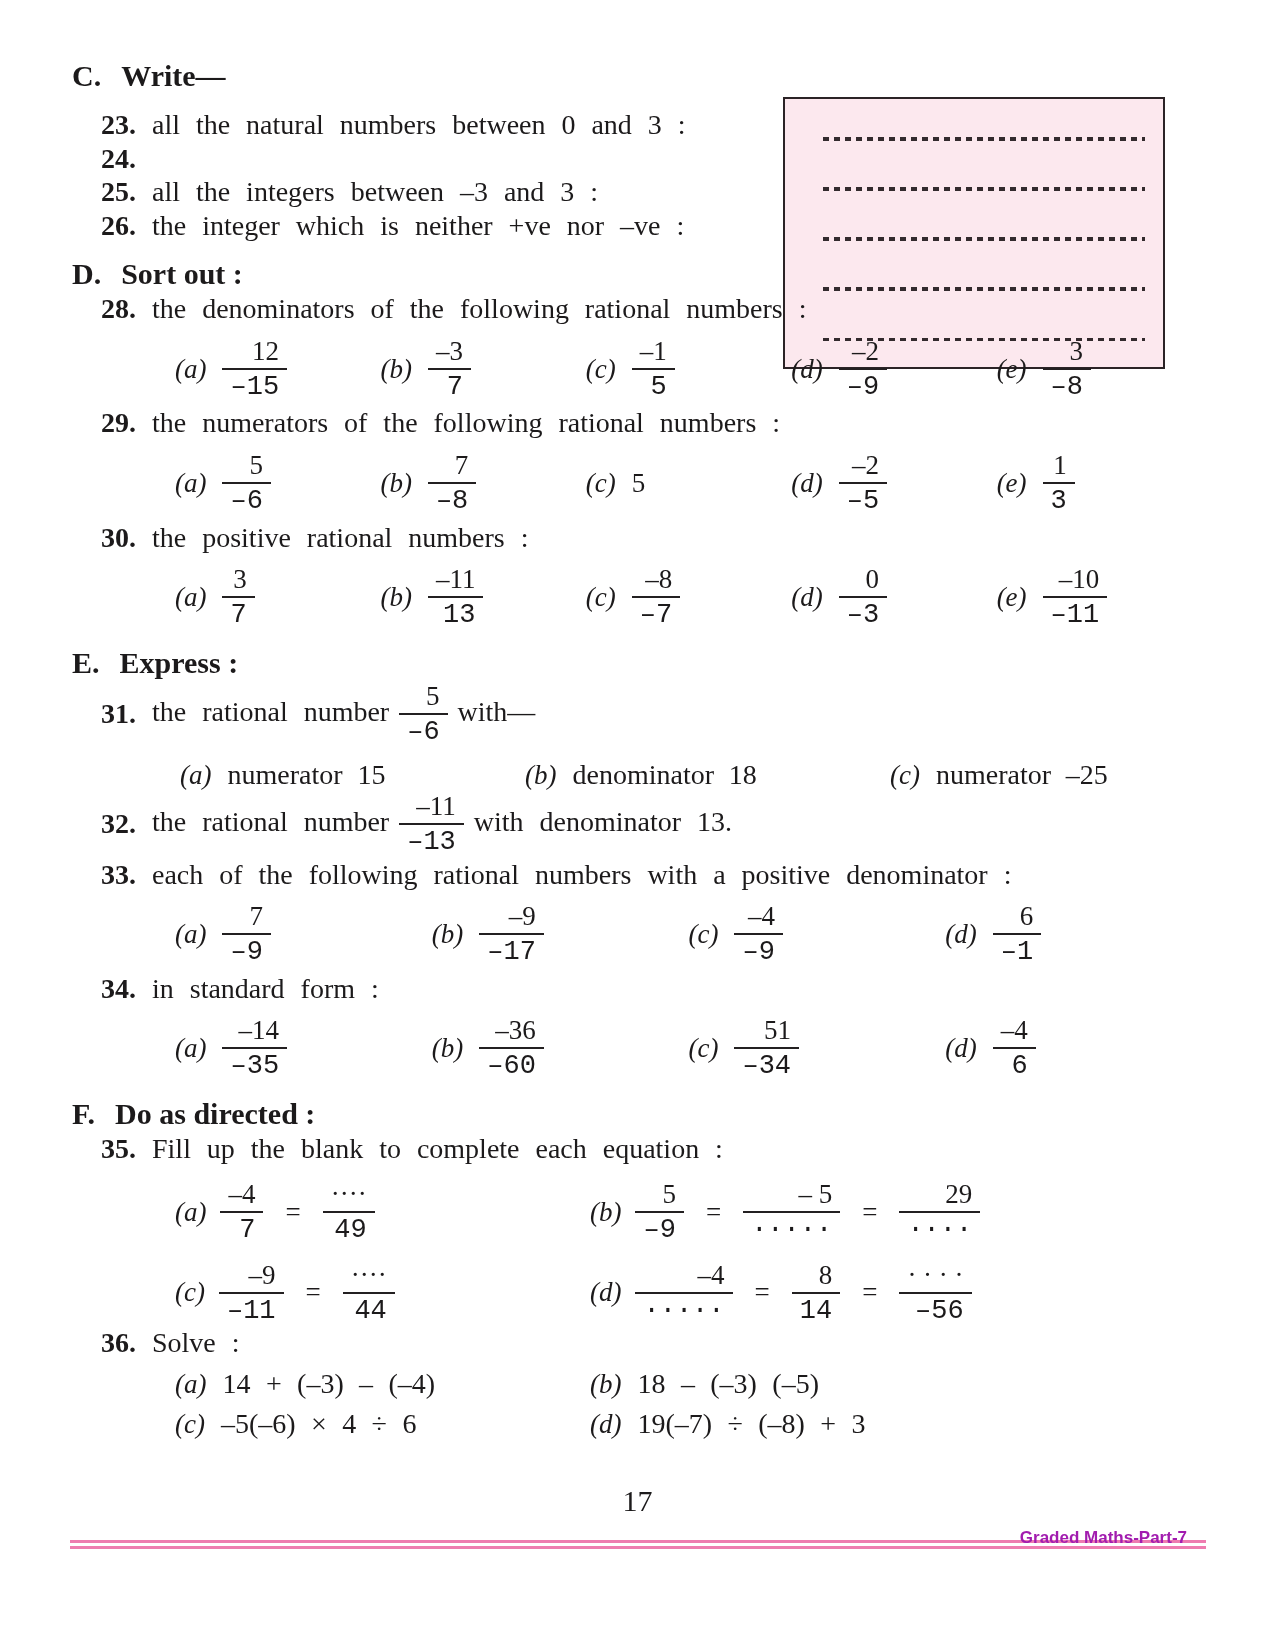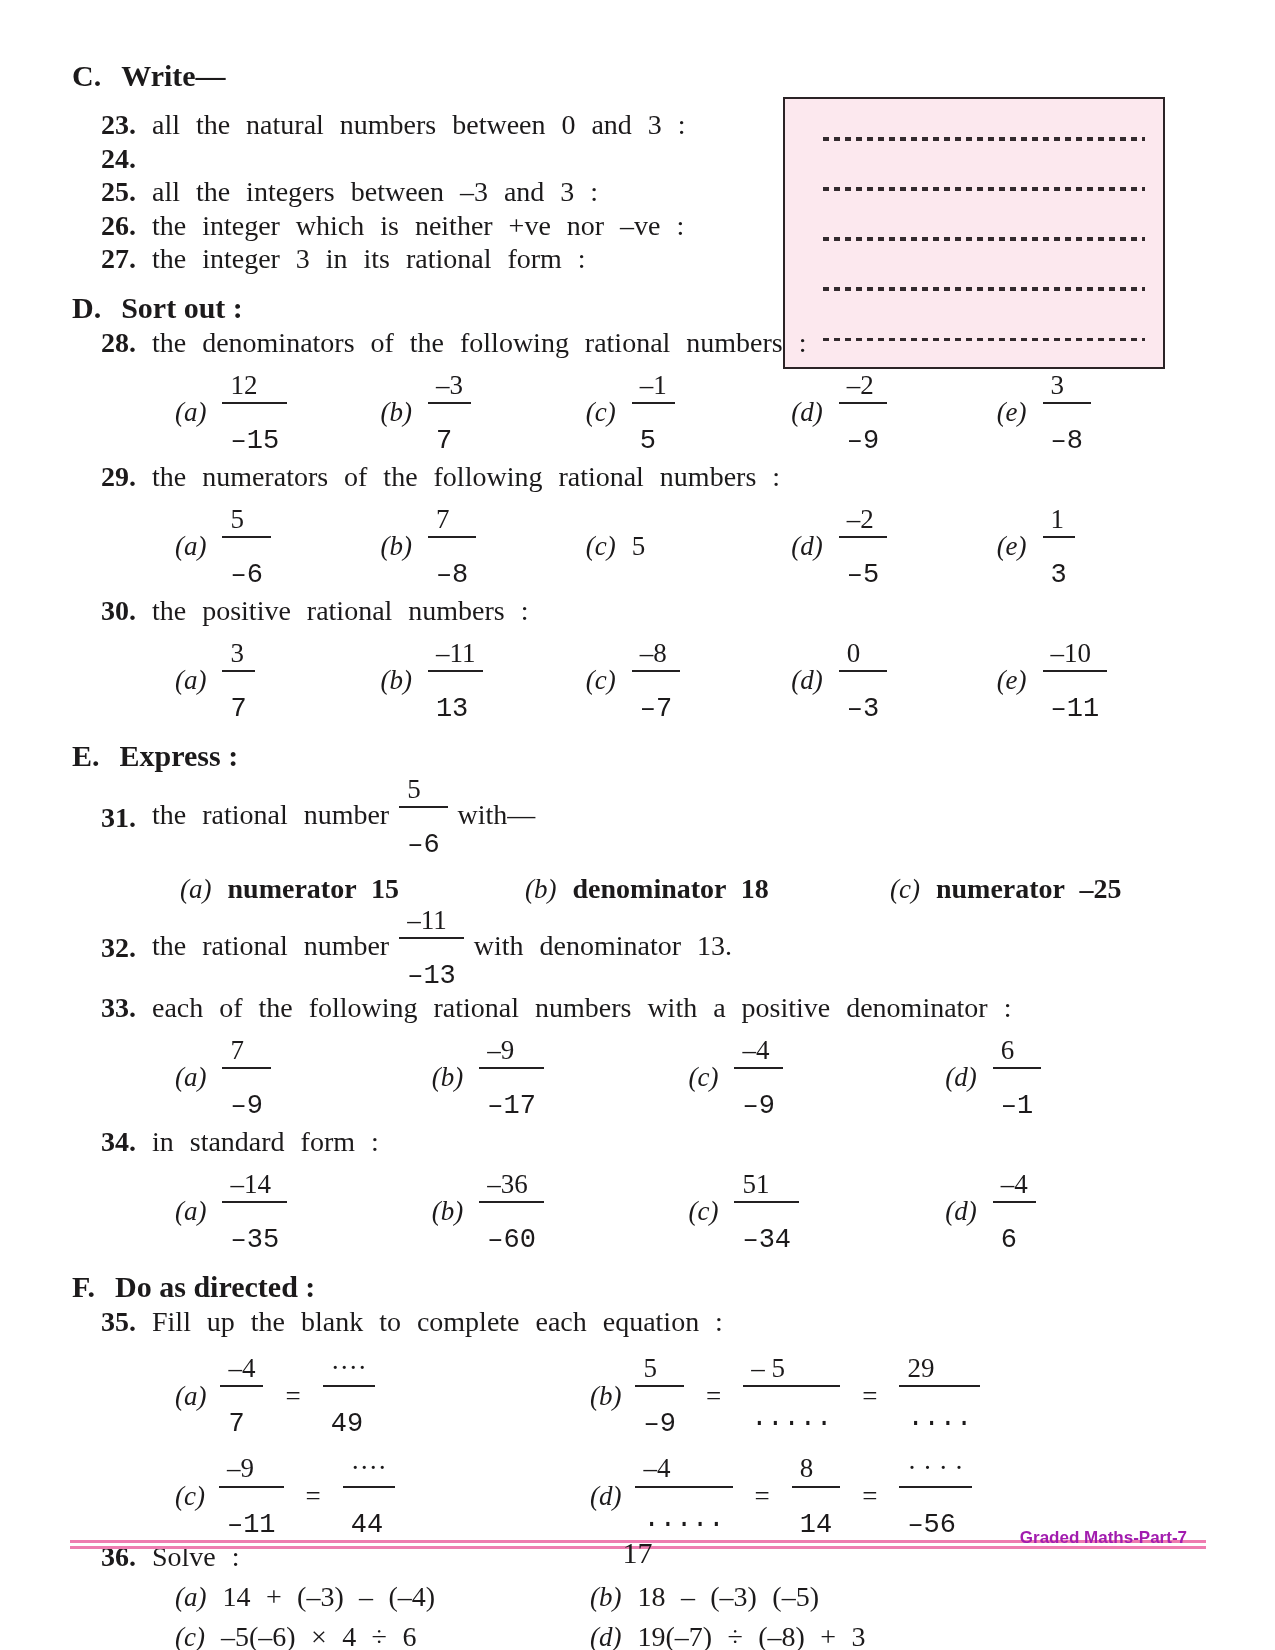--- a/index.html
+++ b/index.html
@@ -14,36 +14,36 @@
   .sec-head .sec-letter { flex:none; }
 
   
   .q-block { margin-top:14px; }
   .q-line { display:flex; align-items:flex-start; font-size:28px; line-height:1.2; }
   .q-num { font-weight:700; flex:none; width:64px; text-align:right; margin-right:16px; }
   .q-text { word-spacing:0.32em; }
   .q-text .ital { }
 
   
-  .frac { display:inline-flex; flex-direction:column; text-align:left;
-          font-size:27px; line-height:1.12; vertical-align:middle;gap:20px; }
+  .frac { display:inline-flex; flex-direction:column; text-align:right;
+          font-size:27px; line-height:1.12; vertical-align:middle; }
   .frac .fn { border-bottom:2.5px solid #232021; padding:0 8px 2px; }
   .frac .fd { padding:2px 8px 0;font-family:Liberation Mono, monospace; }
   .inline-frac { margin:0 10px; }
 
   
   .opts { display:flex; margin-left:103px; margin-top:10px; margin-bottom:4px; }
   .opt { flex:1; display:flex; align-items:center; gap:16px; }
   .opt-label { font-style:italic; font-size:27px; }
   .opt-plain { font-size:27px; }
 
   
   .subs { display:grid; grid-template-columns:345px 365px auto; margin-left:108px; margin-top:12px; font-size:28px; }
   .sub { display:flex; gap:16px; align-items:baseline; }
-  .sub .q-text { word-spacing:0.28em;font-weight:bold; }
+  .sub .q-text { word-spacing:0.28em; }
 
   
   .two-col { display:grid; grid-template-columns:415px auto; margin-left:103px; margin-top:8px; }
   .eq { display:flex; align-items:center; gap:14px; font-size:27px; margin-top:6px; }
   .eq .equals { margin:0 8px; }
   .solve-row { display:grid; grid-template-columns:415px auto; margin-left:103px; font-size:28px; margin-top:8px; }
   .solve-item { display:flex; gap:16px; align-items:baseline; word-spacing:0.3em; }
 
   
   .answer-box {
@@ -55,21 +55,21 @@
   .answer-line {
     height:3.5px; width:100%;
     background:repeating-linear-gradient(90deg,#332a2d 0 6px,transparent 6px 11px);
   }
 
   
   .footer-rule {
     position:absolute; left:70px; top:1540px; width:1136px; height:3px;
     border-top:3px solid #ee7cb0; border-bottom:3px solid #ee7cb0;
   }
-  .page-number { position:absolute; left:0; top:1536px; width:100%; text-align:center; font-size:30px; }
+  .page-number { position:absolute; left:0; top:1484px; width:100%; text-align:center; font-size:30px; }
   .book-title { position:absolute; right:88px; top:1528px; font-family:"Liberation Sans", sans-serif;
                 font-weight:700; font-size:17px; color:#a21caf; }
 </style>
 </head>
 <body>
 
 <div class="page">
 
   <div class="answer-box">
     <div class="answer-line"></div>
@@ -94,24 +94,20 @@
         <span class="q-num">24.</span>
       </div>
       <div class="q-line">
         <span class="q-num">25.</span>
         <span class="q-text">all the integers between –3 and 3 :</span>
       </div>
       <div class="q-line">
         <span class="q-num">26.</span>
         <span class="q-text">the integer which is neither +ve nor –ve :</span>
       </div>
-      <div class="q-line">
-        <span class="q-num">27.</span>
-        <span class="q-text">the integer 3 in its rational form :</span>
-      </div>
     </div>
 
     <div class="sec-head">
       <span class="sec-letter">D.</span>
       <span>Sort out :</span>
     </div>
 
     <div class="q-line">
       <span class="q-num">28.</span>
       <span class="q-text">the denominators of the following rational numbers :</span>

